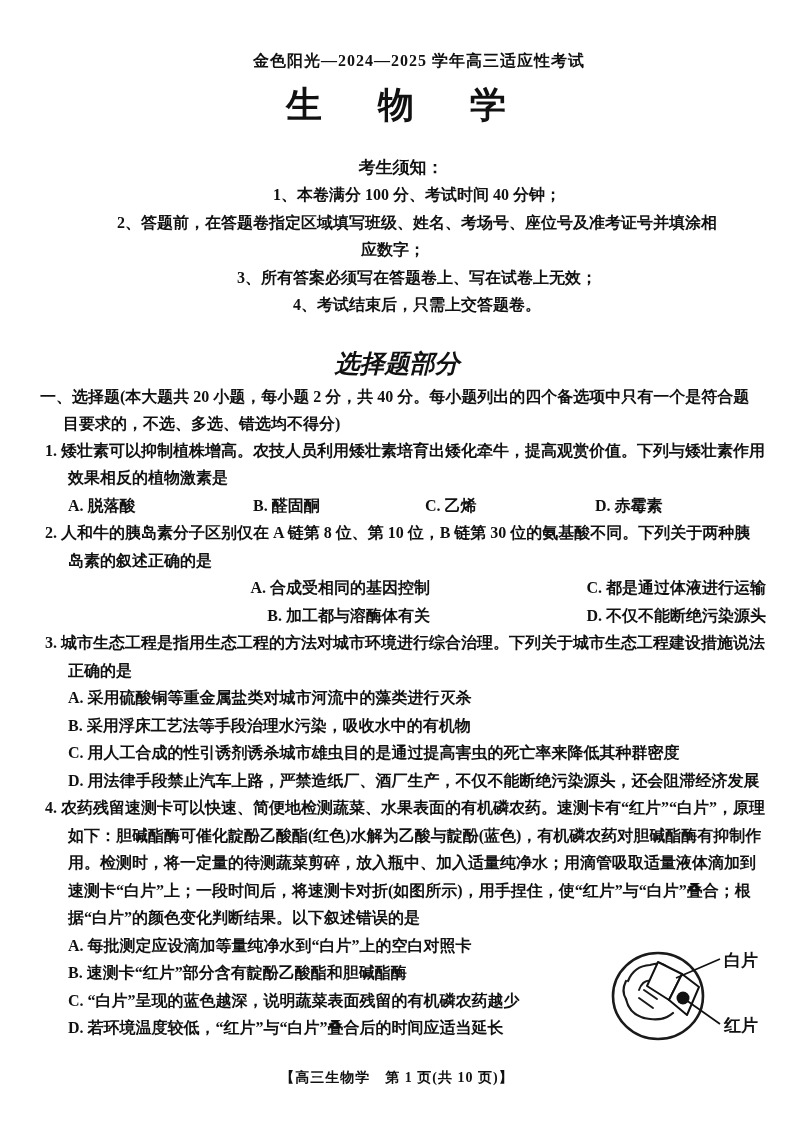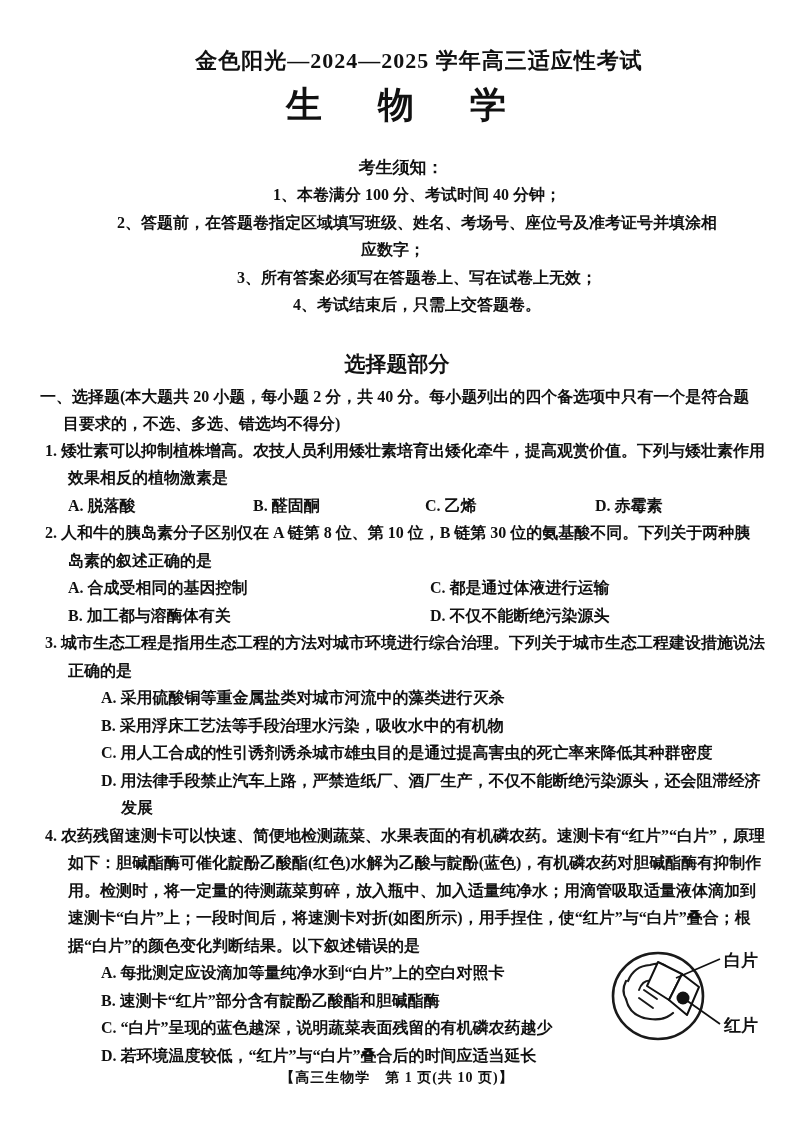--- a/index.html
+++ b/index.html
@@ -9,21 +9,21 @@
     height: 1123px;
     margin: 0 auto;
     background: #ffffff;
     color: #111;
     font-family: "Liberation Serif", "DejaVu Serif", serif;
     overflow: hidden;
   }
   .title-block { padding-top: 46px; text-align: center; }
   .exam-title {
     margin: 0;
-    font-size: 22px;
+    font-size: 16px;
     line-height: 30px;
     font-weight: 700;
     letter-spacing: 1px;
     padding-left: 44px;
   }
   .exam-subject {
     margin: 6px 0 0 8px;
     font-size: 36px;
     line-height: 46px;
     font-weight: 700;
@@ -39,48 +39,48 @@
   .notice-item {
     margin: 0;
     font-size: 16px;
     font-weight: 600;
     line-height: 27.5px;
     text-indent: 48px;
   }
   .section-heading {
     margin: 30px 0 4px 0;
     text-align: center;
-    font-size: 21px;
+    font-size: 25px;
     font-weight: 700;
     line-height: 30px;
+    font-style: italic;
   }
   .section-intro {
     margin: 2px 30px 0 40px;
     padding-left: 23px;
     text-indent: -23px;
     font-size: 16px;
     font-weight: 700;
     line-height: 27px;
   }
   .question { margin: 0 28px 0 45px; }
   .q-text {
     margin: 0;
     padding-left: 23px;
     text-indent: -23px;
     font-size: 16px;
     font-weight: 600;
     line-height: 27.5px;
   }
   .options { margin-left: 23px; font-size: 16px; font-weight: 600; line-height: 27.5px; }
   .options-row4 { display: grid; grid-template-columns: 185px 172px 170px auto; }
-  .options-grid2 { display: grid; grid-template-columns: 362px auto; }
+  .options-grid2 { display: grid; grid-template-columns: 362px auto; text-align: right; }
   .options-list .option {
     padding-left: 20px;
     text-indent: -20px;
-    margin-left: 33px;
   }
   .q4 .options { max-width: 560px; }
   .card-figure {
     position: absolute;
     left: 606px;
     top: 932px;
     width: 182px;
     height: 138px;
   }
   .page-footer {

